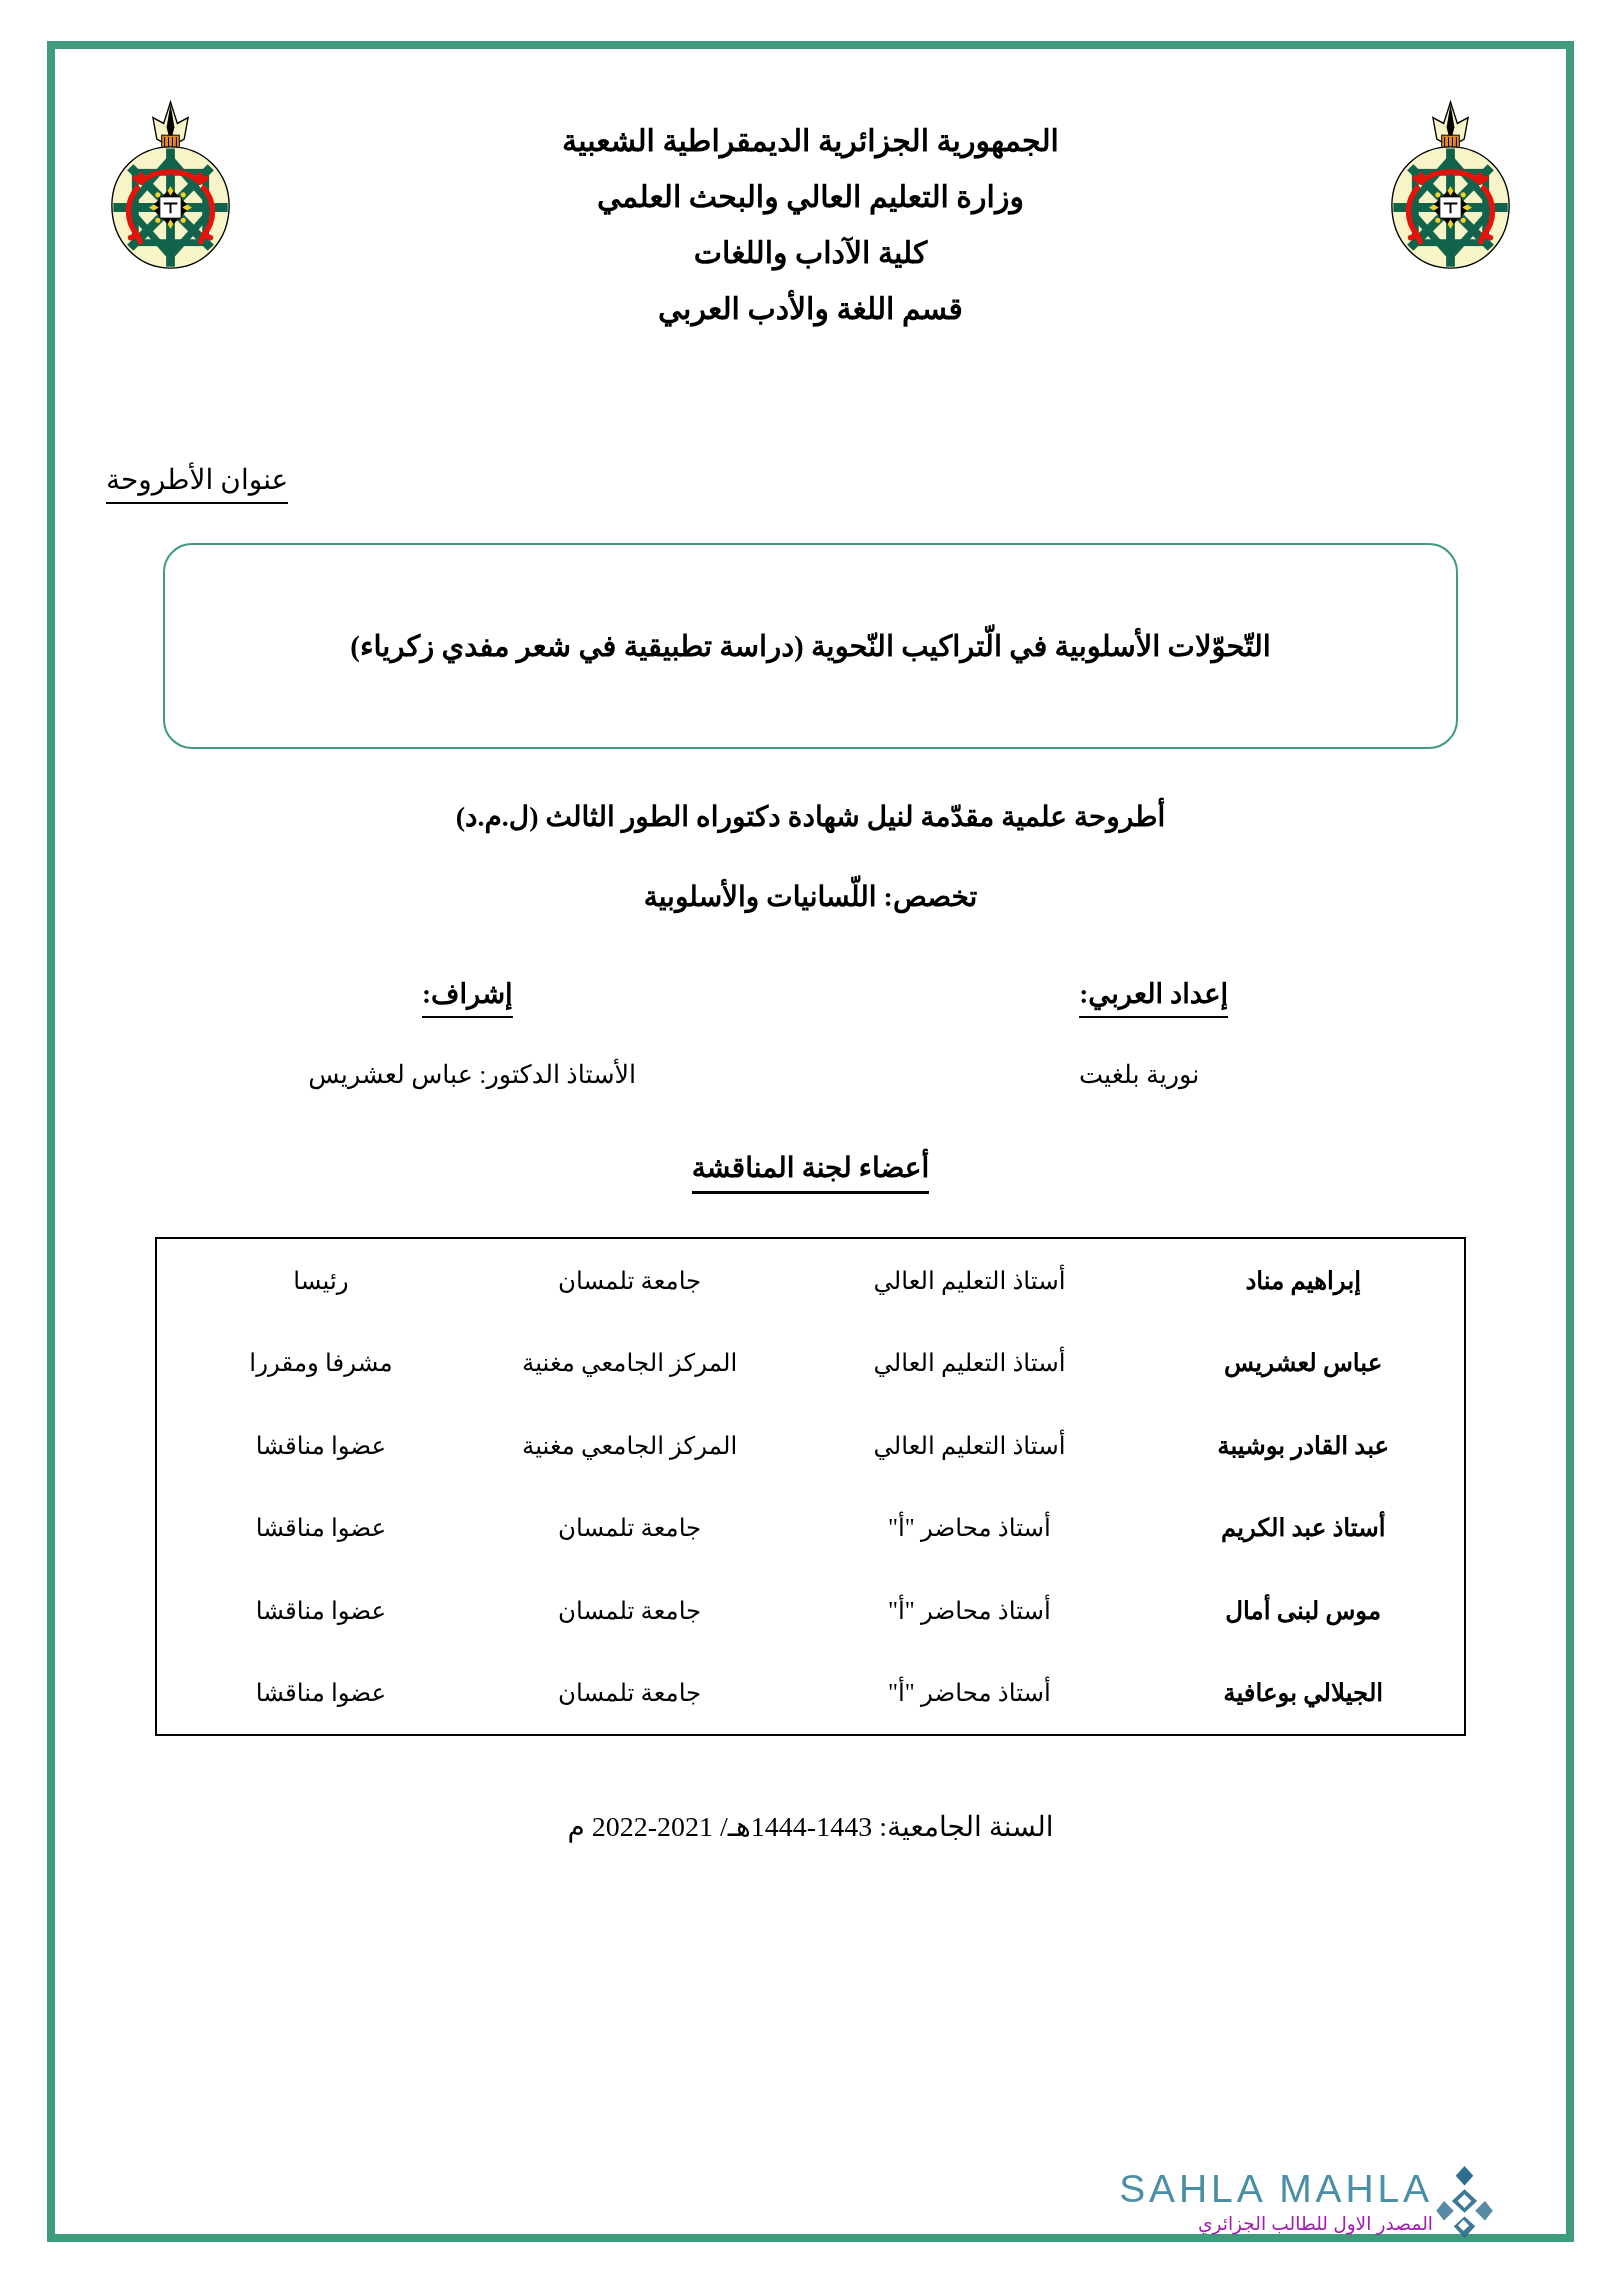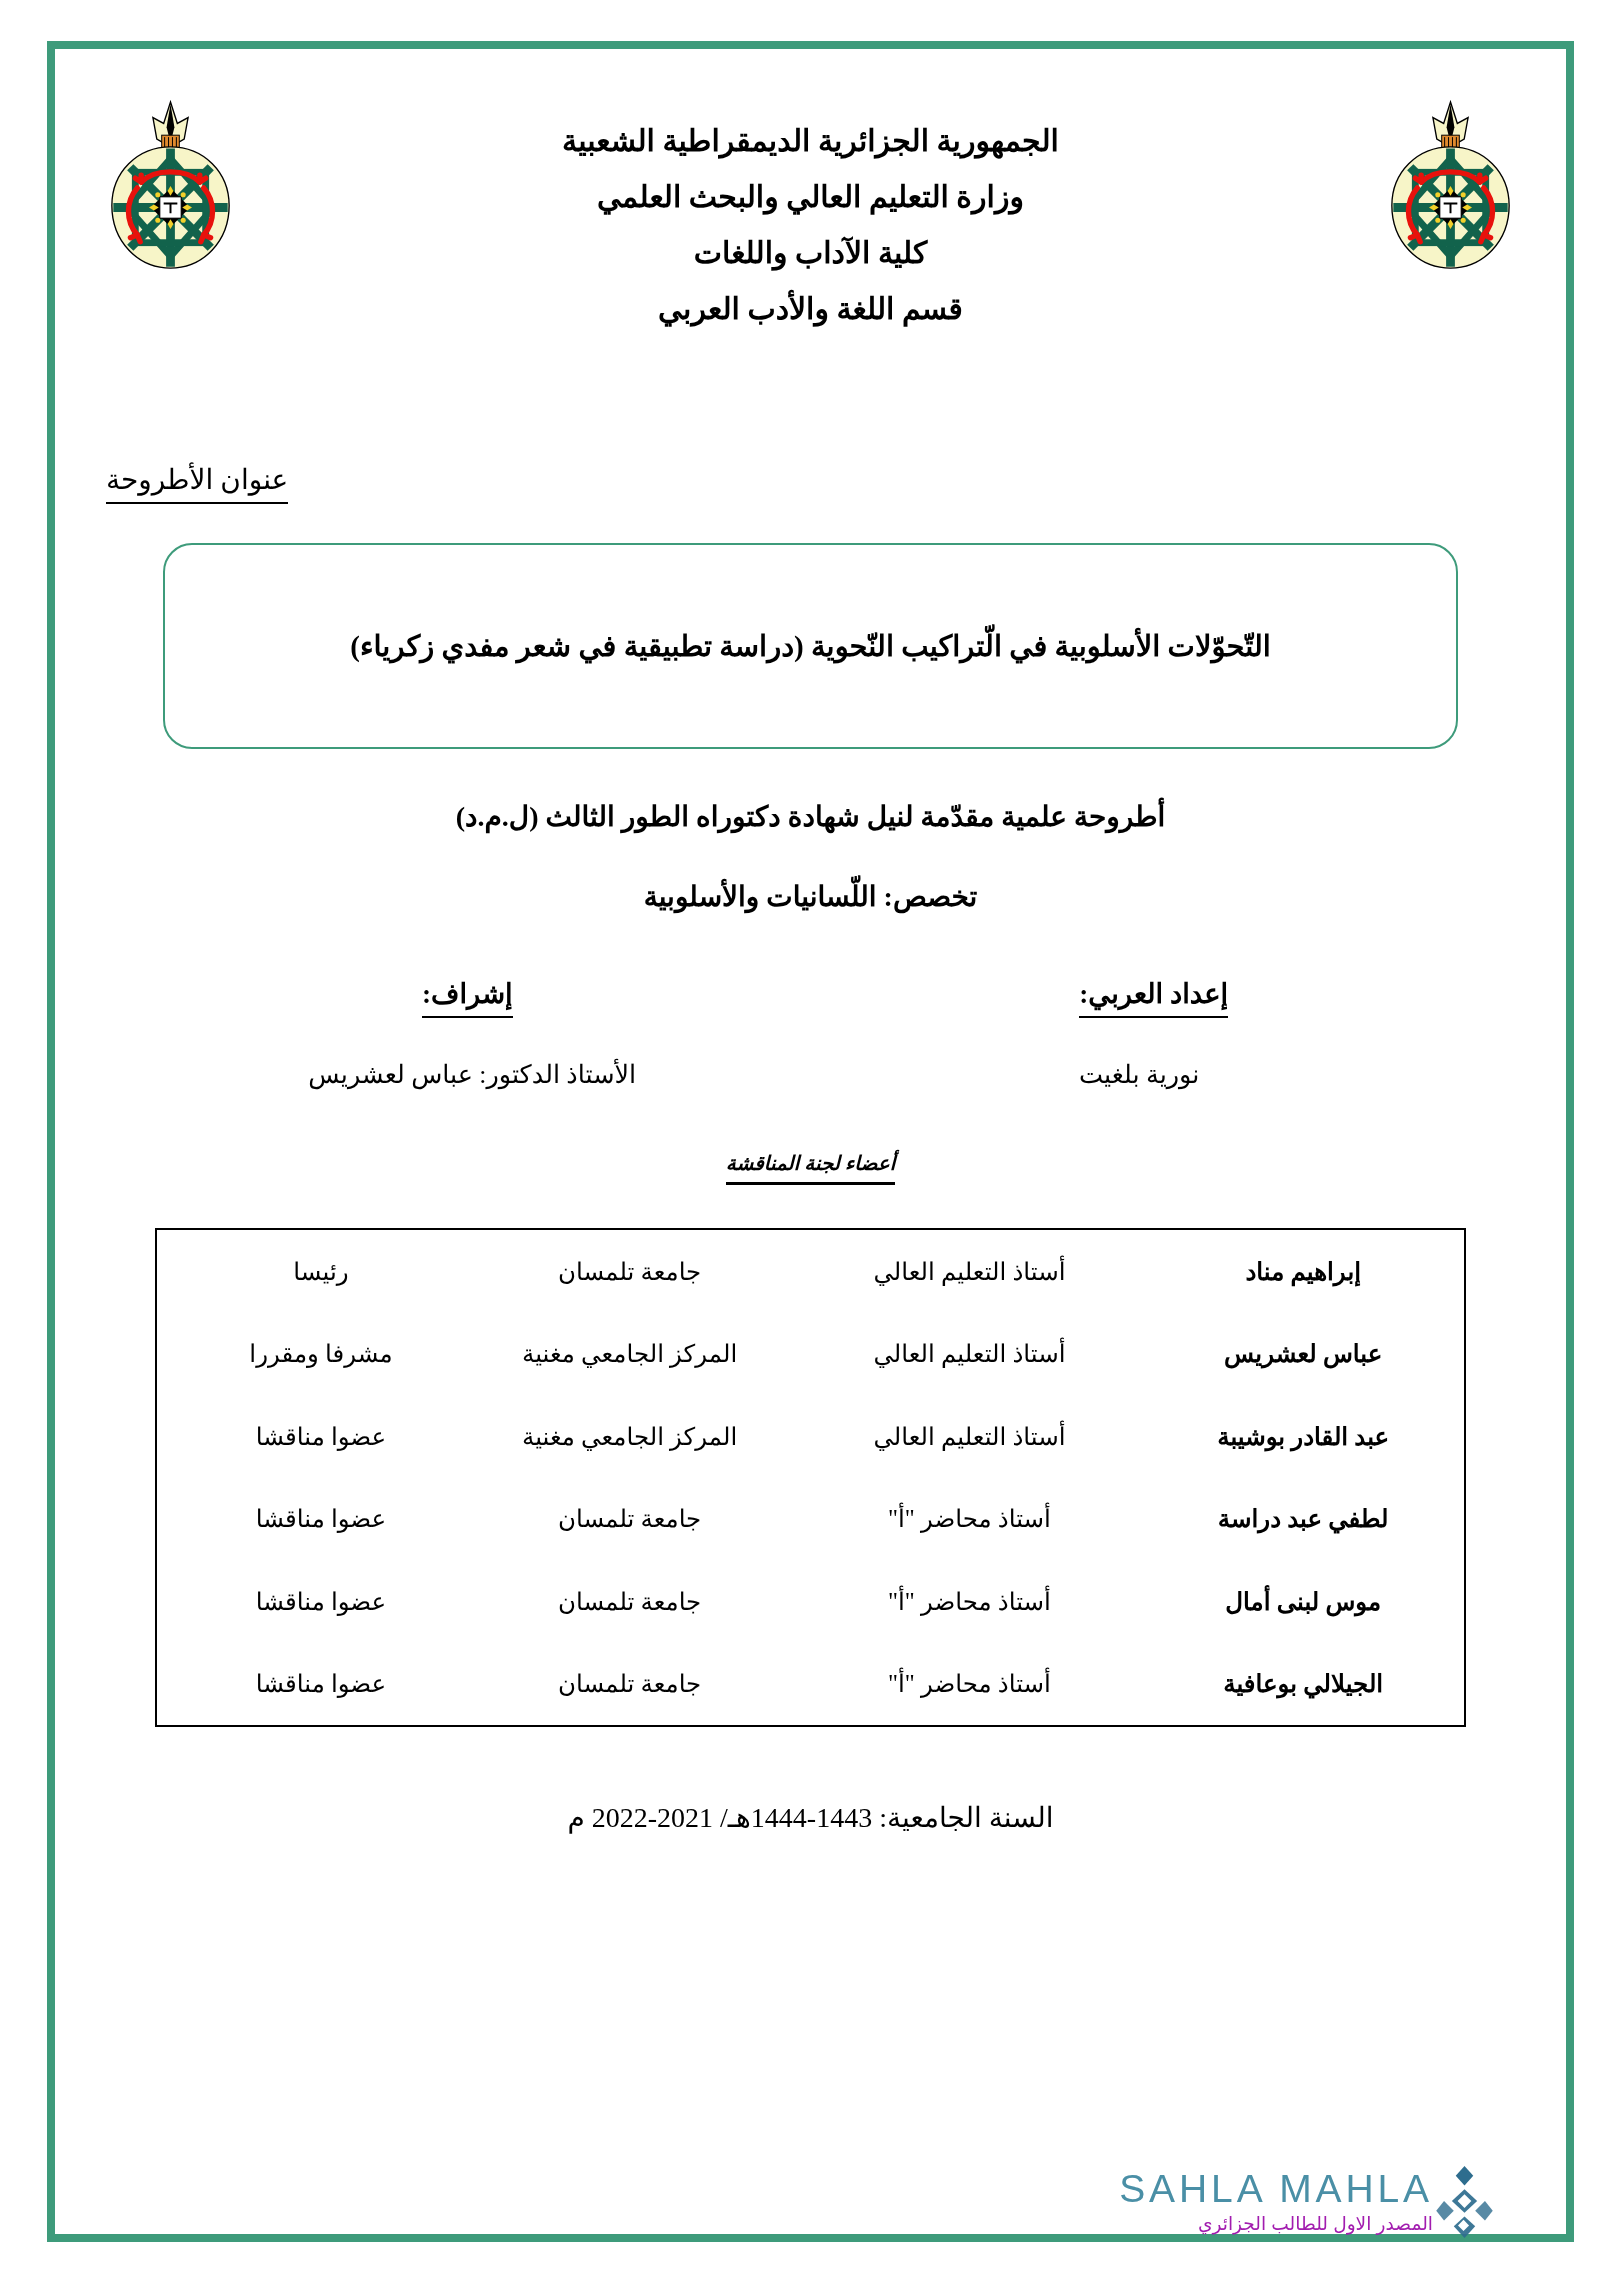--- a/index.html
+++ b/index.html
@@ -117,24 +117,23 @@
   .people .who{
     font-size:25.5px;
     margin-top:41px;
   }
   .people .col.right .who{margin-right:29px;}
   .people .col.left  .who{margin-left:9.8px;}
 
   
   .jury-label{
     text-align:center;
-    font-size:20px;
+    font-size:28px;
     font-weight:bold;
     margin-top:61px;
-    font-style:italic;
   }
   .jury-label span{
     border-bottom:3.9px solid #000;
     padding-bottom:7.8px;
   }
   table.jury{
     width:calc(100% - 98px);
     margin:53px auto 0 auto;
     border-collapse:collapse;
     border:2px solid #000;
@@ -348,21 +347,21 @@
           <td class="inst">المركز الجامعي مغنية</td>
           <td class="role">مشرفا ومقررا</td>
         </tr>
         <tr>
           <td class="name">عبد القادر بوشيبة</td>
           <td class="rank">أستاذ التعليم العالي</td>
           <td class="inst">المركز الجامعي مغنية</td>
           <td class="role">عضوا مناقشا</td>
         </tr>
         <tr>
-          <td class="name">لطفي عبد دراسة</td>
+          <td class="name">أستاذ عبد الكريم</td>
           <td class="rank">أستاذ محاضر "أ"</td>
           <td class="inst">جامعة تلمسان</td>
           <td class="role">عضوا مناقشا</td>
         </tr>
         <tr>
           <td class="name">موس لبنى أمال</td>
           <td class="rank">أستاذ محاضر "أ"</td>
           <td class="inst">جامعة تلمسان</td>
           <td class="role">عضوا مناقشا</td>
         </tr>

